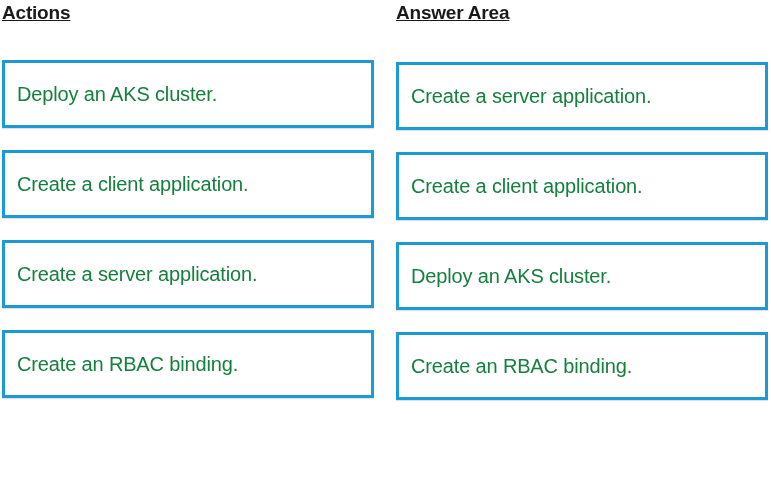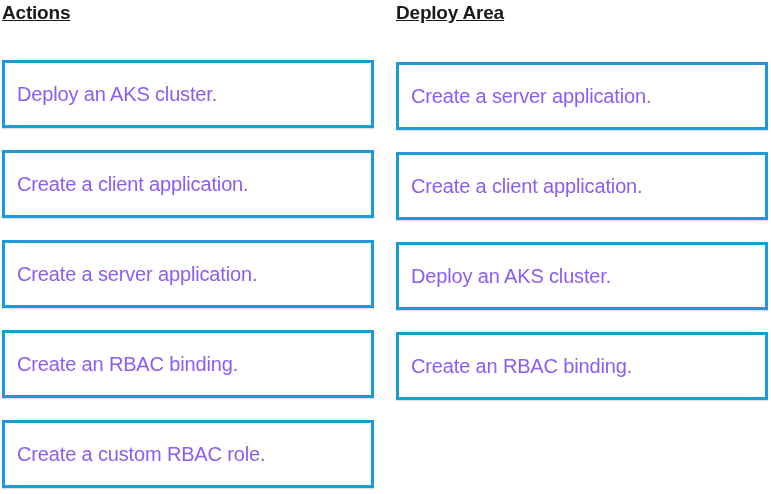--- a/index.html
+++ b/index.html
@@ -62,21 +62,21 @@
     display: flex;
     align-items: center;
     padding-left: 12px;
     box-shadow: 0 1px 1px rgba(0,0,0,0.12);
   }
 
   .card:last-child { margin-bottom: 0; }
 
   .card-label {
     font-size: 20px;
-    color: #8b5cf6;
+    color: #15803d;
     line-height: 26px;
     letter-spacing: -0.15px;
     white-space: nowrap;
   }
 
   
   .column.right .card-list { top: 62px; }
   .column.right .card { margin-bottom: 22px; }
 </style>
 </head>
@@ -98,29 +98,26 @@
       </div>
 
       <div class="card">
         <span class="card-label">Create a server application.</span>
       </div>
 
       <div class="card">
         <span class="card-label">Create an RBAC binding.</span>
       </div>
 
-      <div class="card">
-        <span class="card-label">Create a custom RBAC role.</span>
-      </div>
 
     </div>
   </div>
 
   <div class="column right">
-    <div class="col-heading">Deploy Area</div>
+    <div class="col-heading">Answer Area</div>
 
     <div class="card-list">
 
       <div class="card">
         <span class="card-label">Create a server application.</span>
       </div>
 
       <div class="card">
         <span class="card-label">Create a client application.</span>
       </div>

